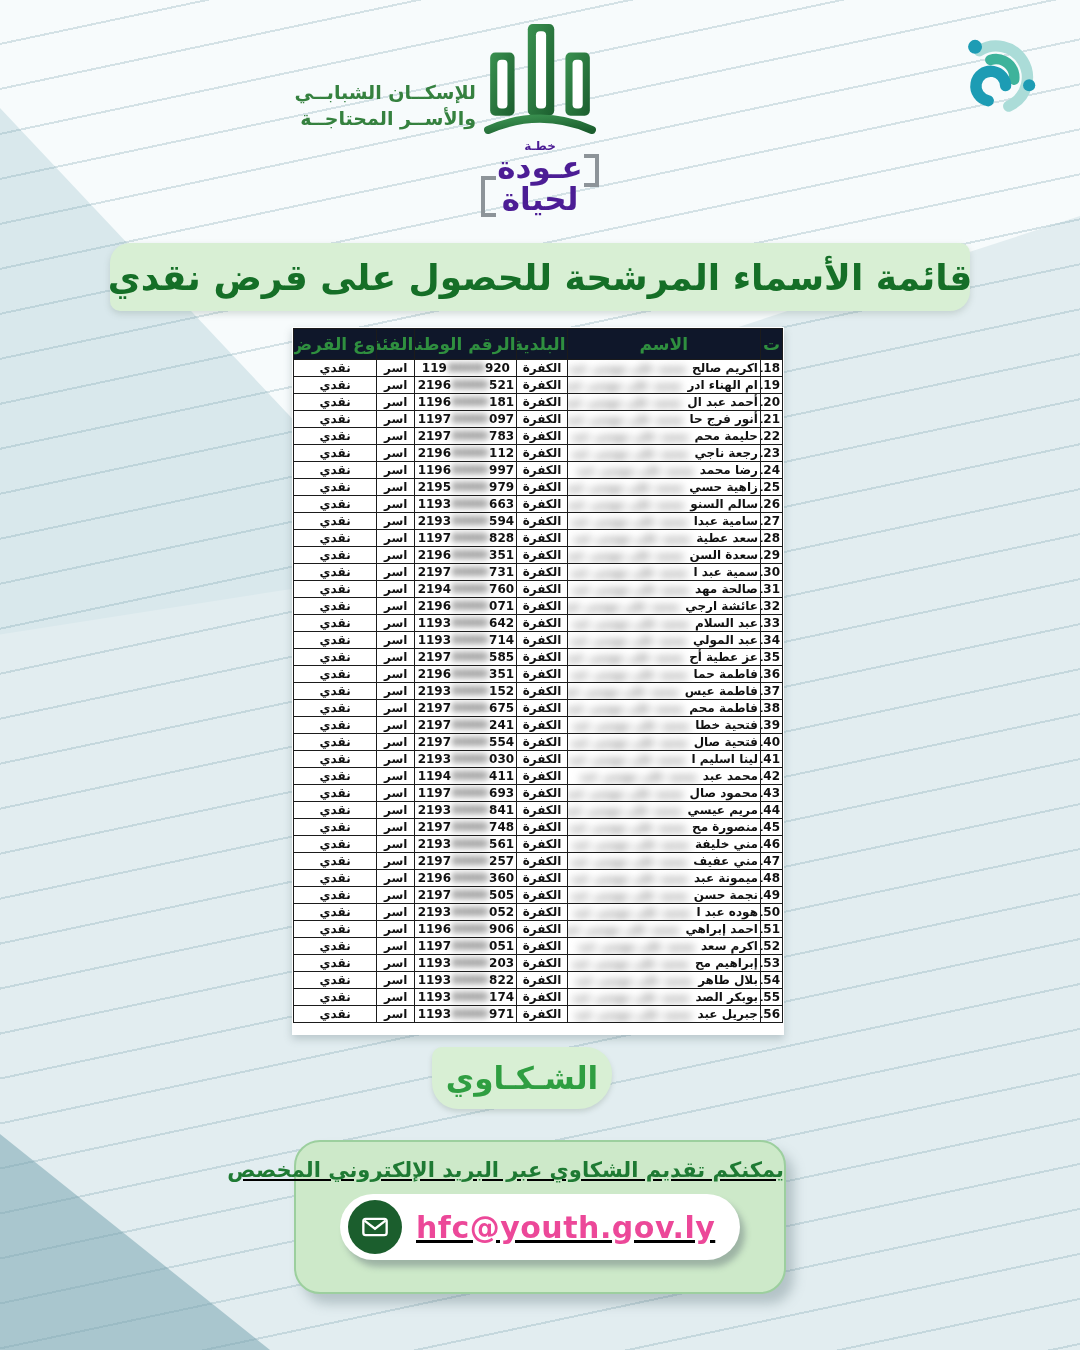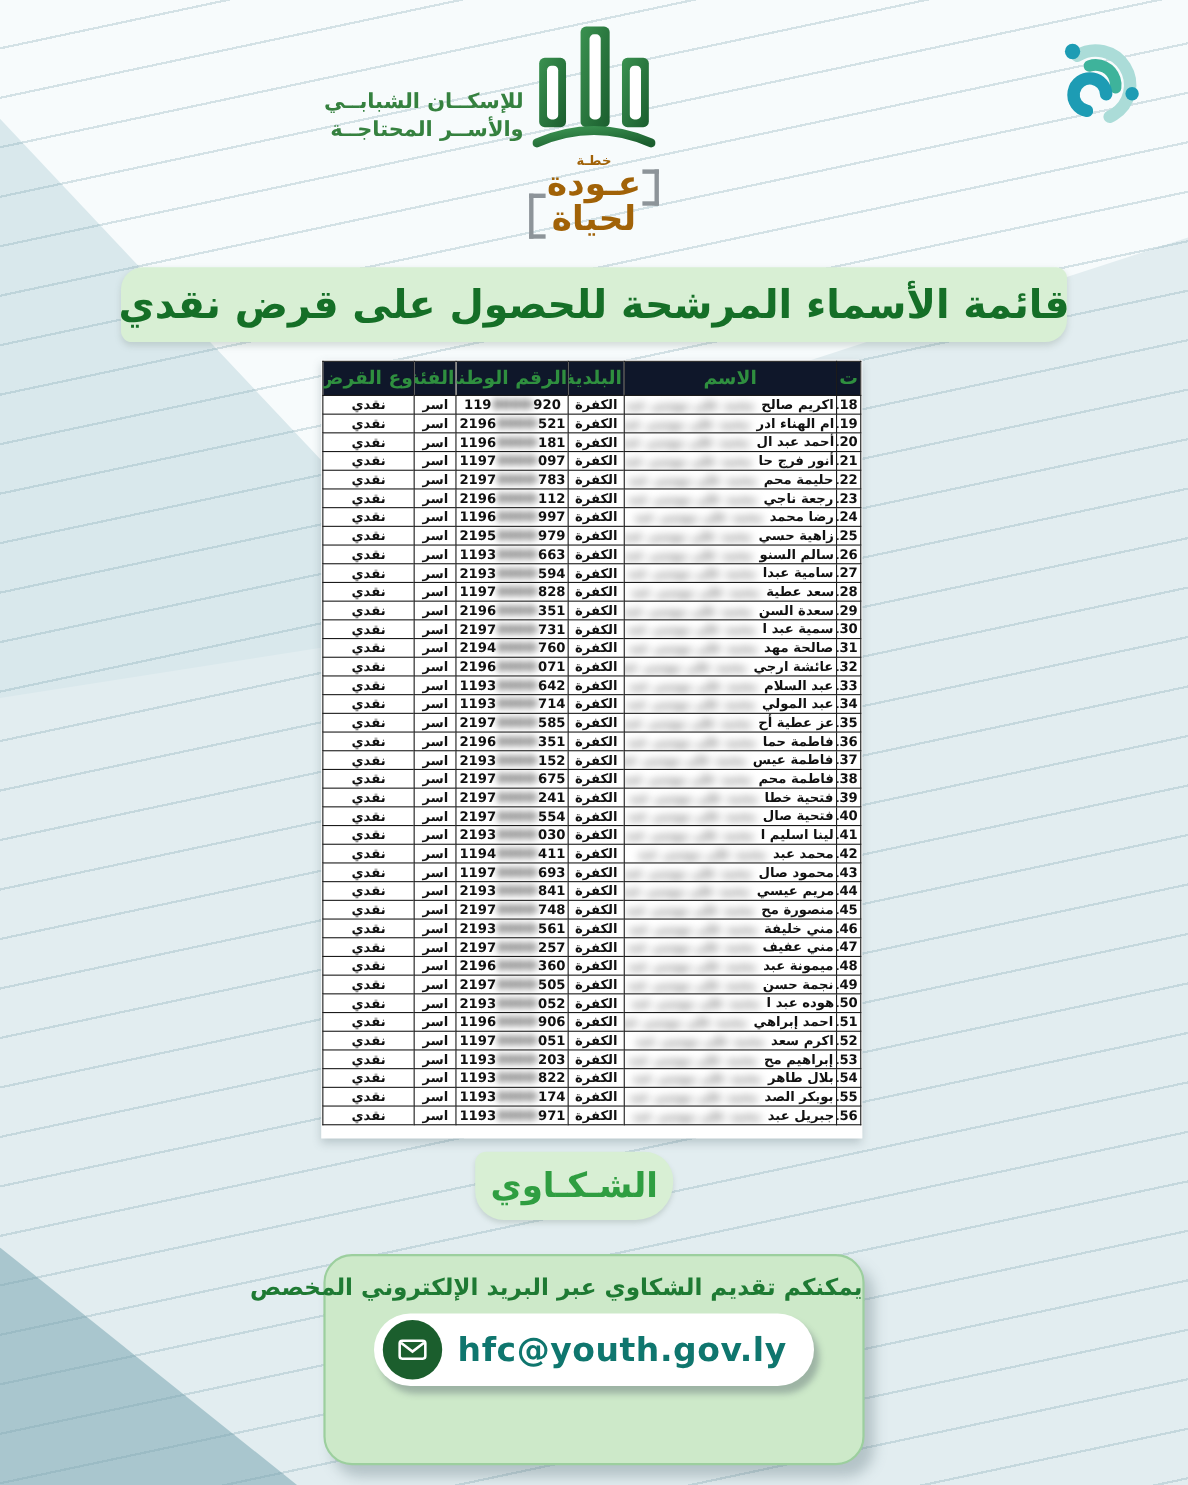--- a/index.html
+++ b/index.html
@@ -17,21 +17,21 @@
 
   
   .brand-icon{position:absolute;left:952px;top:32px;width:88px;height:96px;}
   .org-left{position:absolute;left:266px;top:80px;width:210px;text-align:right;
     color:#35813f;font-weight:bold;font-size:19px;line-height:1.35;white-space:nowrap;}
   .org-right{position:absolute;left:600px;top:74px;width:200px;text-align:center;
     color:#35813f;font-weight:bold;font-size:19px;line-height:1.4;white-space:nowrap;}
   .center-logo{position:absolute;left:466px;top:18px;width:148px;text-align:center;}
   .center-logo svg{display:block;margin:0 auto;}
   .plan-frame{position:relative;display:inline-block;margin-top:2px;padding:2px 16px 6px 16px;
-    color:#a16207;line-height:1.02;}
+    color:#4c1d95;line-height:1.02;}
   .plan-frame::before{content:'';position:absolute;right:0;top:16px;bottom:34px;width:11px;
     border:4px solid #8d9499;border-left:none;}
   .plan-frame::after{content:'';position:absolute;left:0;top:38px;bottom:4px;width:11px;
     border:4px solid #8d9499;border-right:none;}
   .plan-small{font-size:12px;font-weight:bold;letter-spacing:1px;}
   .plan-big{font-size:31px;font-weight:bold;}
 
   
   .title-band{position:absolute;left:110px;top:243px;width:860px;height:68px;
     background:#d8efd4;border-radius:20px 10px 20px 10px;
@@ -54,30 +54,30 @@
   .idmid{display:inline-block;width:36px;overflow:hidden;filter:blur(3px);color:#555;margin:0 1px;}
 
   
   .badge{position:absolute;left:432px;top:1047px;width:180px;height:62px;
     background:#d8efd4;border-radius:10px 26px 34px 26px;
     display:flex;align-items:center;justify-content:center;
     color:#2f9e41;font-size:31px;font-weight:800;
     box-shadow:0 3px 5px rgba(110,130,120,.25);}
 
   
-  .email-box{position:absolute;left:294px;top:1140px;width:492px;height:192px;
+  .email-box{position:absolute;left:294px;top:1140px;width:492px;height:154px;
     background:#cde9c9;border:2px solid #9ccf9e;border-radius:26px;
-    box-shadow:8px 10px 12px rgba(95,118,124,.35);}
+    box-shadow:8px 10px 12px rgba(95,118,124,.35);text-decoration:underline;}
   .instruction{margin-top:16px;color:#1e7a33;font-size:21px;font-weight:800;white-space:nowrap;}
   .email-pill{margin:12px auto 0;width:400px;height:66px;background:#fff;border-radius:40px;
     display:flex;align-items:center;gap:14px;padding:0 8px;
     box-shadow:5px 7px 6px rgba(100,115,120,.45);direction:ltr;}
   .env-circle{width:54px;height:54px;border-radius:50%;background:#1b5e2d;flex:0 0 auto;
     display:flex;align-items:center;justify-content:center;}
-  .email-text{color:#0f766e;font-size:30px;font-weight:800;letter-spacing:.5px;}
+  .email-text{color:#ec4899;font-size:30px;font-weight:800;letter-spacing:.5px;}
 </style>
 </head>
 <body>
 
 <div class="page">
 
   <div class="bg-layer bg-white-top"></div>
   <div class="bg-layer bg-wedge"></div>
   <div class="bg-layer bg-dark-corner"></div>
   <div class="bg-lines"></div>

